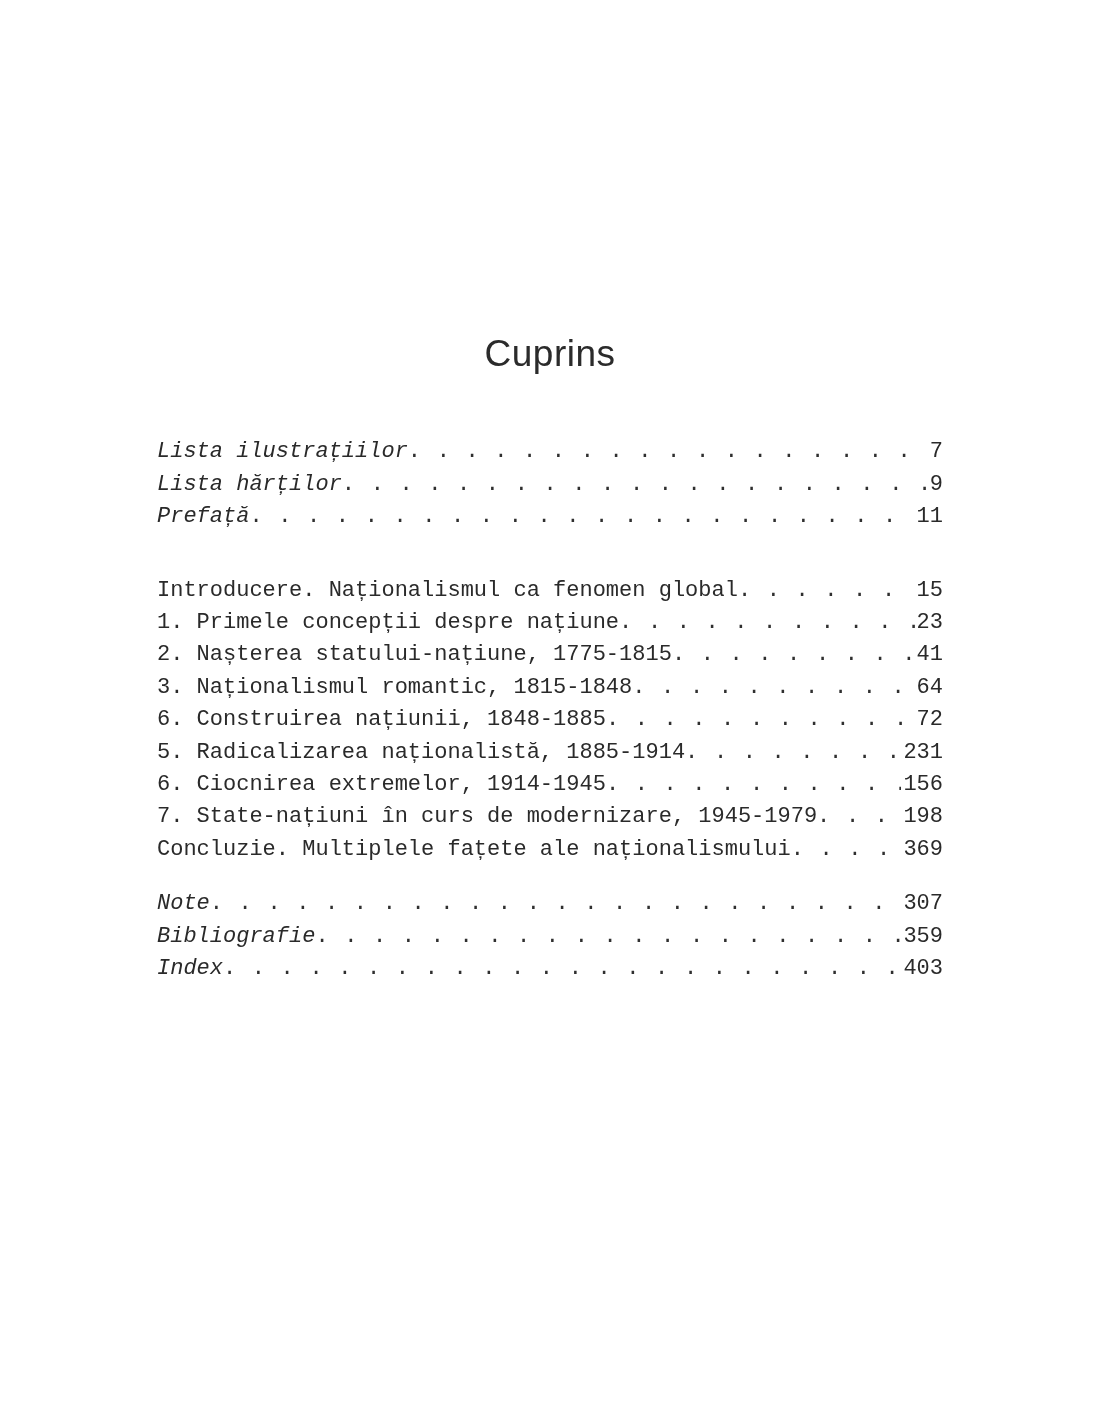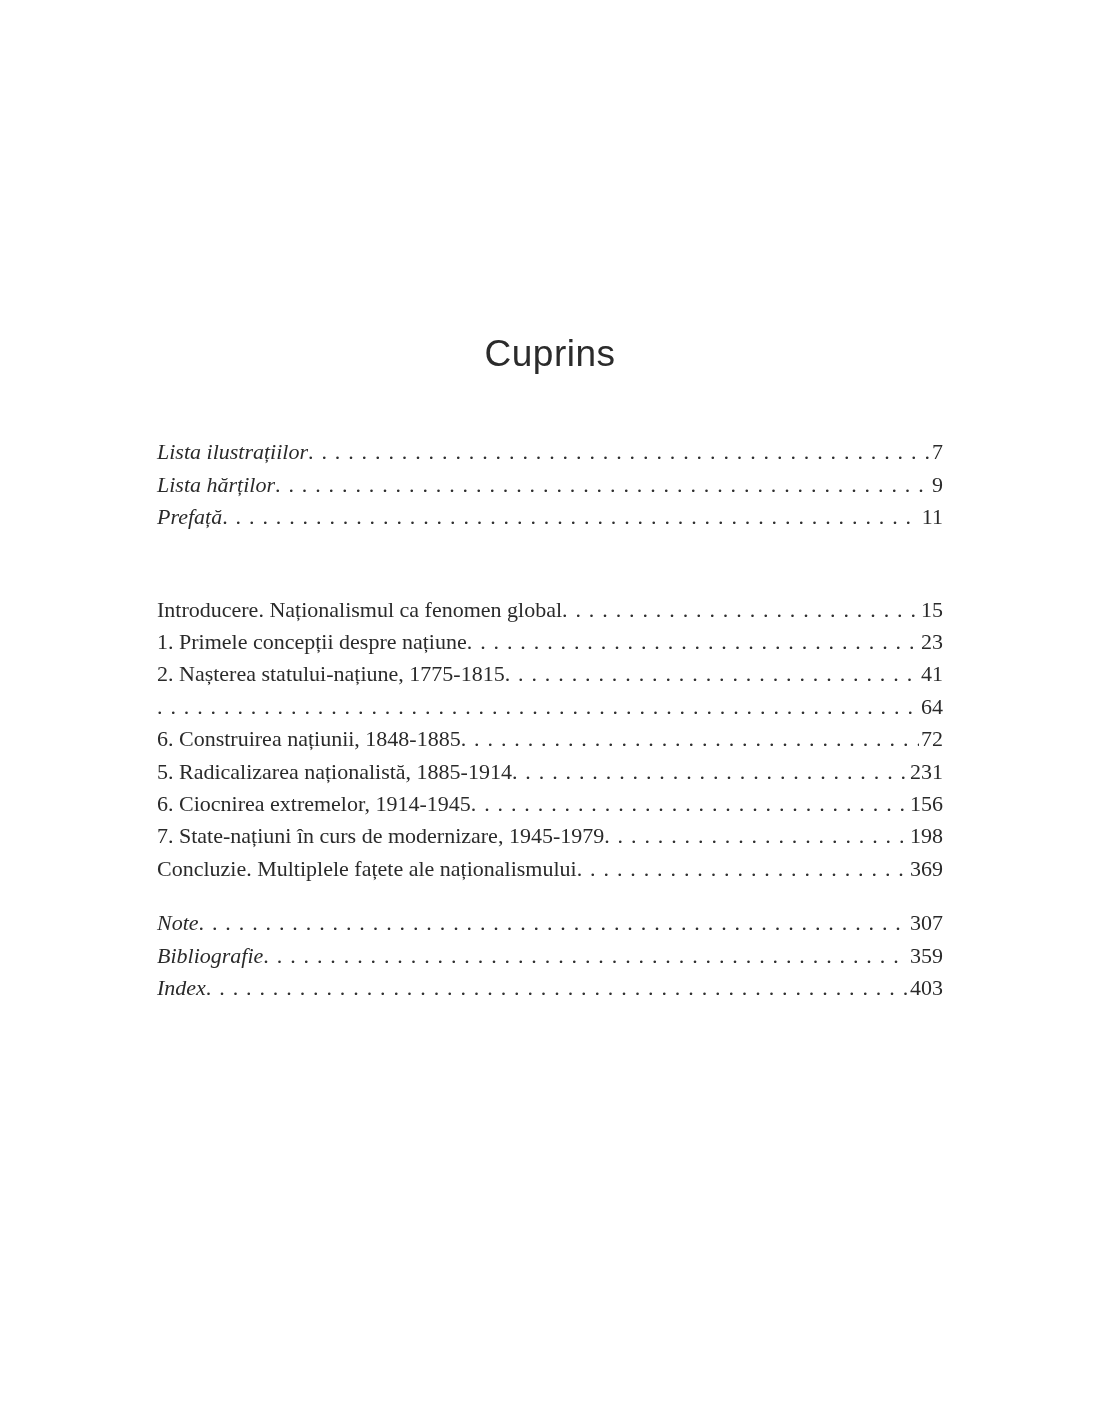--- a/index.html
+++ b/index.html
@@ -29,22 +29,22 @@
     font-size: 37px;
     font-weight: 400;
     letter-spacing: 0.5px;
     color: #2b2b2b;
     line-height: 1.2;
   }
   .toc {
     margin-top: 60px;
     font-size: 22px;
   }
-  .toc-section { margin: 0; padding: 0; }
-  .sec-main { margin-top: 60px; }
+  .toc-section { margin: 0; padding: 0; font-family: Liberation Mono, monospace; }
+  .sec-main { margin-top: 41px; }
   .sec-back { margin-top: 22px; }
   .toc-row {
     display: flex;
     align-items: baseline;
     line-height: 32.4px;
     white-space: nowrap;
   }
   .italic-row .entry-label { font-style: italic; }
   .entry-label { flex: 0 0 auto; }
   .dot-leader {
@@ -101,20 +101,21 @@
           <span class="entry-label">1. Primele concepții despre națiune</span>
           <span class="dot-leader"></span>
           <span class="entry-page">23</span>
         </div>
         <div class="toc-row">
           <span class="entry-label">2. Nașterea statului-națiune, 1775-1815</span>
           <span class="dot-leader"></span>
           <span class="entry-page">41</span>
         </div>
         <div class="toc-row">
+          <span class="entry-label">3. Naționalismul romantic, 1815-1848</span>
           <span class="dot-leader"></span>
           <span class="entry-page">64</span>
         </div>
         <div class="toc-row">
           <span class="entry-label">6. Construirea națiunii, 1848-1885</span>
           <span class="dot-leader"></span>
           <span class="entry-page">72</span>
         </div>
         <div class="toc-row">
           <span class="entry-label">5. Radicalizarea naționalistă, 1885-1914</span>

